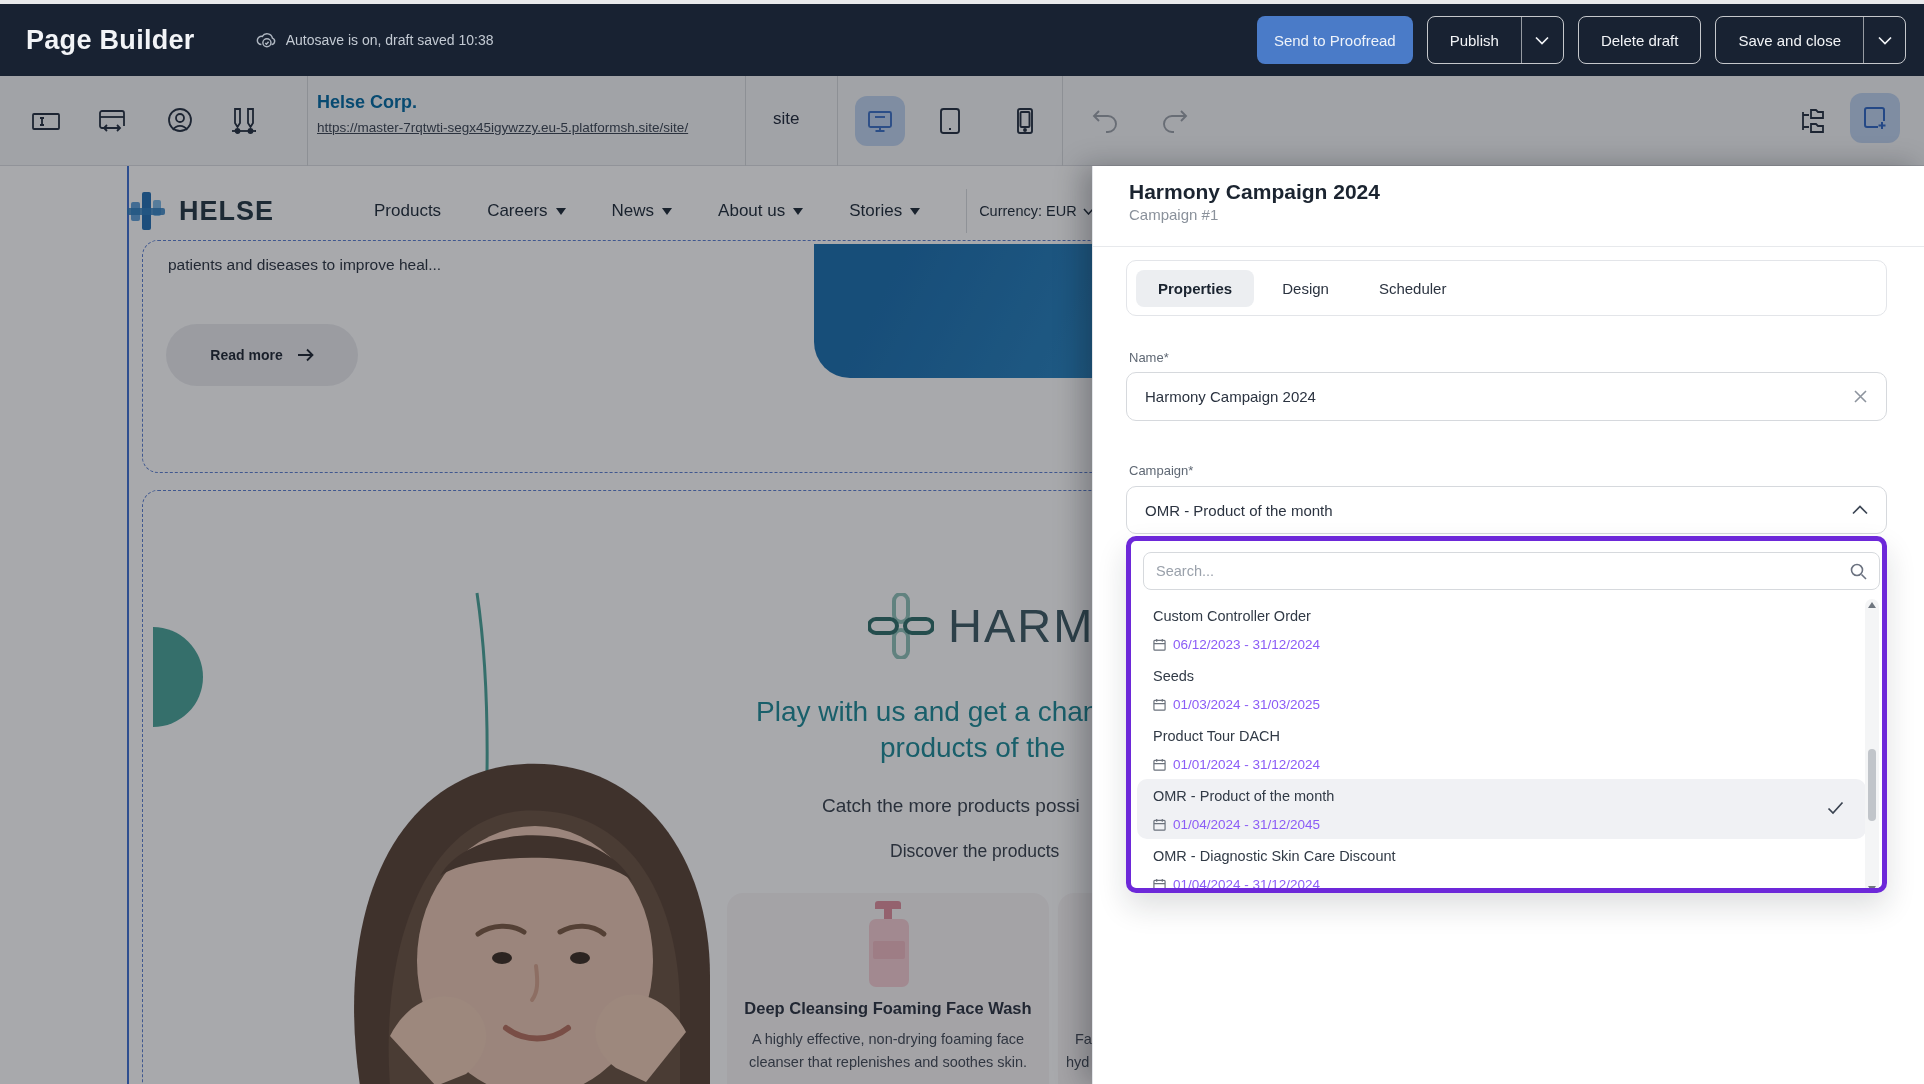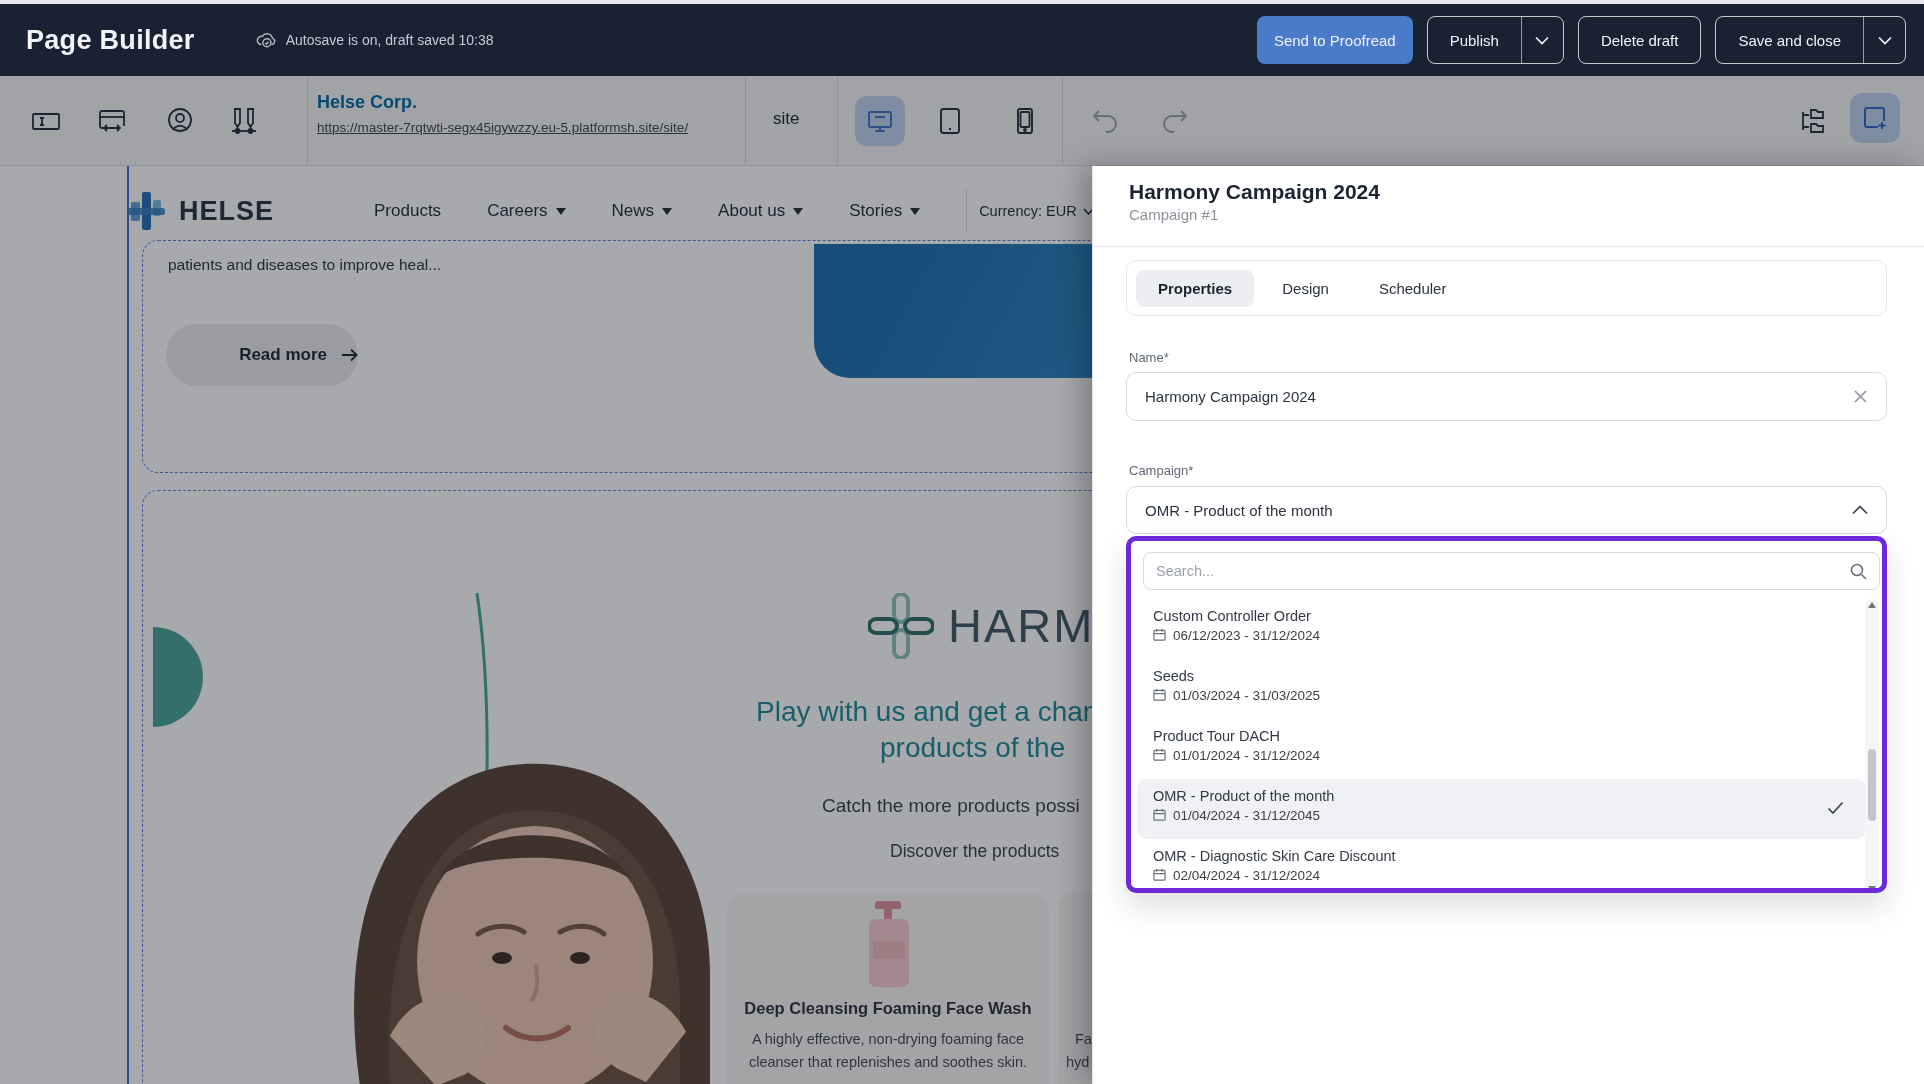--- a/index.html
+++ b/index.html
@@ -49,22 +49,22 @@
   .nav-items { display:flex; align-items:center; margin-left:100px; gap:46px;justify-content:center; }
   .nav-it { display:flex; align-items:center; gap:8px; font-size:17px; color:#1f2b38; cursor:pointer; }
   .nav-div { width:1px; height:44px; background:#d6d9dd; margin-left:46px; }
   .currency { display:flex; align-items:center; gap:6px; margin-left:12px; font-size:14.5px; color:#1f2b38; }
   .cart-wrap { position:relative; margin-left:26px; }
   .cart-badge { position:absolute; left:16px; top:6px; width:19px; height:19px; border-radius:50%;
     background:#d93a2b; color:#fff; font-size:11px; display:flex; align-items:center; justify-content:center; }
 
   .s1-text { position:absolute; left:168px; top:90px; font-size:15.5px; color:#2b3440; }
   .readmore { position:absolute; left:166px; top:158px; width:192px; height:62px; border-radius:31px;
-    background:#e9eaed; display:flex; align-items:center; justify-content:flex-end; gap:14px;
-    font-size:17px; font-weight:bold; color:#1f2733; cursor:pointer; }
+    background:#e9eaed; display:flex; align-items:center; justify-content:center; gap:14px;
+    font-size:14px; font-weight:bold; color:#1f2733; cursor:pointer; }
   .blue-img { position:absolute; left:814px; top:78px; width:1110px; height:134px;
     border-radius:0 0 0 36px;
     background:
       radial-gradient(420px 220px at 85% 0%, rgba(10,40,70,.55), rgba(10,40,70,0) 60%),
       linear-gradient(118deg, #1c6fae 8%, #2f8ec9 42%, #5ab3e2 72%, #8fd0ee 100%); }
 
   .half-disc { position:absolute; left:153px; top:461px; width:50px; height:100px;
     background:#4aa398; border-radius:0 100px 100px 0; }
   .teal-arc { position:absolute; left:440px; top:425px; }
   .woman { position:absolute; left:240px; top:450px; }
@@ -112,21 +112,21 @@
     border:5px solid #6d28d9; border-radius:10px; box-shadow:0 14px 30px rgba(20,26,34,.14); overflow:hidden;text-decoration:underline; }
   .dd-search { position:absolute; left:12px; top:11px; width:737px; height:38px; border:1px solid #d6d9dd;
     border-radius:8px; display:flex; align-items:center; padding:0 12px; }
   .dd-search input { flex:1; border:none; outline:none; font-size:14.5px; color:#2b3340;
     font-family:"Liberation Sans", sans-serif; background:transparent; }
   .dd-search input::placeholder { color:#9aa1ab; }
   .dd-list { position:absolute; left:0; top:58px; width:741px; height:299px; }
   .opt { position:relative; margin:0 6px; padding:9px 16px; border-radius:10px; height:60px; cursor:pointer; }
   .opt.selected { background:#f0f1f4; }
   .opt-title { font-size:14.5px; color:#313a46; }
-  .opt-date { display:flex; align-items:flex-start; gap:7px; margin-top:4px; font-size:13.5px; color:#404040; }
+  .opt-date { display:flex; align-items:center; gap:7px; margin-top:13px; font-size:13.5px; color:#8b5cf6; }
   .opt-check { position:absolute; right:22px; top:22px; }
   .dd-scroll { position:absolute; right:3px; top:58px; width:14px; height:296px; background:#f4f5f6; border-radius:7px; }
   .dd-scroll .up { position:absolute; top:3px; left:3px; }
   .dd-scroll .down { position:absolute; bottom:3px; left:3px; }
   .dd-thumb { position:absolute; left:3px; top:150px; width:8px; height:72px; background:#c1c5ca; border-radius:4px; }
 
   svg { display:block; }
 </style>
 </head>
 <body>
@@ -507,21 +507,21 @@
         </div>
         <div class="opt">
           <div class="opt-title">OMR - Diagnostic Skin Care Discount</div>
           <div class="opt-date">
             <span>
                 <svg width="13" height="13" viewBox="0 0 14 14" fill="none" stroke="#6b727c" stroke-width="1.3">
                   <rect x="1" y="2.5" width="12" height="10.5" rx="1"></rect>
                   <path d="M1 6h12M4 1v3M10 1v3"></path>
                 </svg>
               </span>
-            <span>02/04/2024 - 31/12/2024</span>
+            <span>01/04/2024 - 31/12/2024</span>
           </div>
         </div>
       </div>
       <div class="dd-scroll">
         <span class="up">
             <svg width="8" height="6" viewBox="0 0 8 6" fill="#6f767f">
               <path d="M0 6h8L4 0z"></path>
             </svg>
           </span>
         <div class="dd-thumb"></div>

